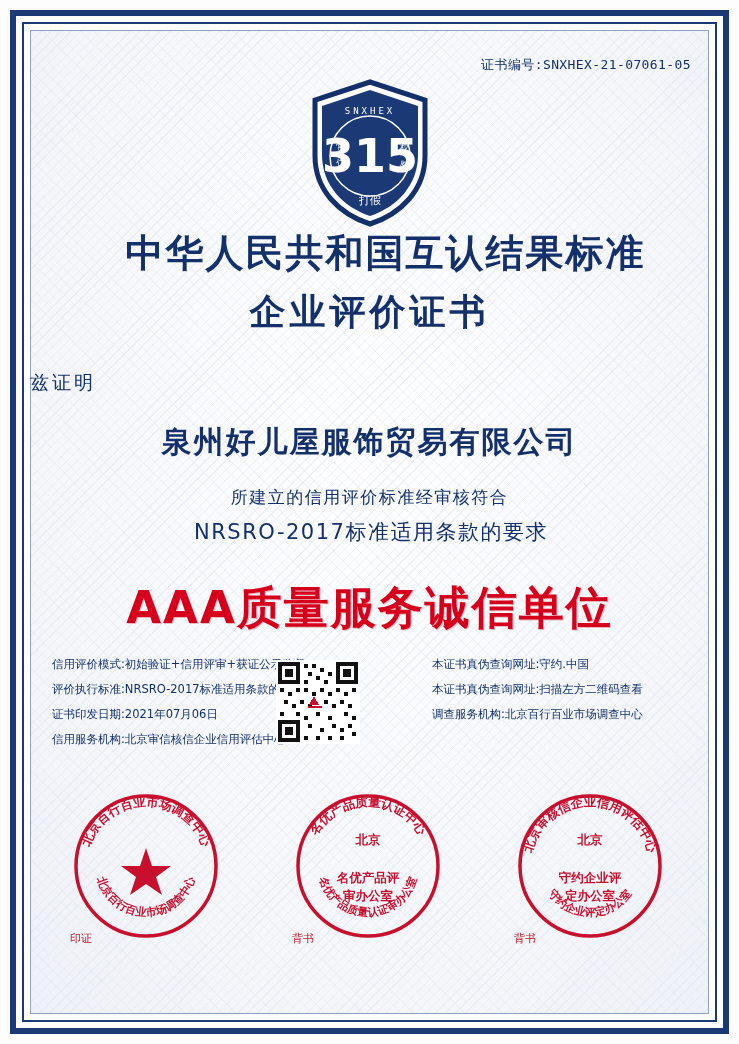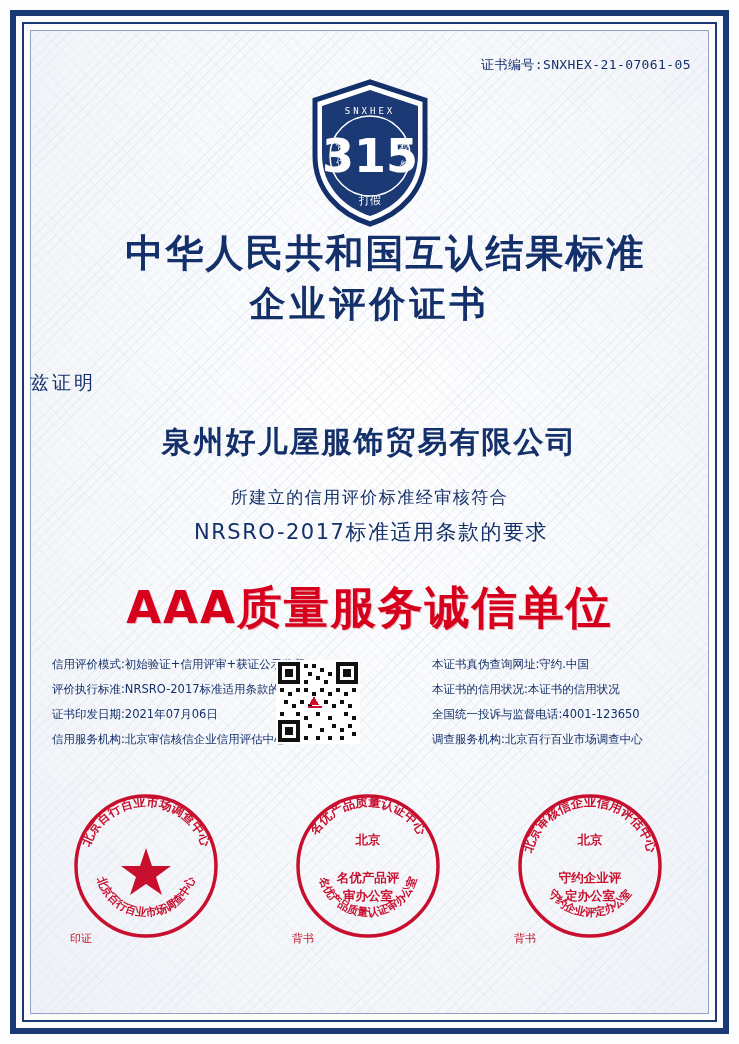--- a/index.html
+++ b/index.html
@@ -90,21 +90,21 @@
     line-height: 1.35;
     font-family: "DejaVu Sans", sans-serif;
     margin-left: 32px;
   }
   .title-sub {
     font-size: 36px;
     font-weight: bold;
     color: #14306a;
     letter-spacing: 4px;
     line-height: 1.3;
-    margin-top: 2px;
+    margin-top: 10px;
     font-family: "DejaVu Sans", sans-serif;
   }
 
   .hereby {
     position: absolute;
     top: 340px;
     left: 0; right: 0;
     text-align: left;
     font-size: 19px;
     color: #14306a;
@@ -281,22 +281,21 @@
 
     <div class="info">
       <div class="info-col left">
         <div>信用评价模式:初始验证+信用评审+获证公示监督</div>
         <div>评价执行标准:NRSRO-2017标准适用条款的要求</div>
         <div>证书印发日期:2021年07月06日</div>
         <div>信用服务机构:北京审信核信企业信用评估中心</div>
       </div>
       <div class="info-col right">
         <div>本证书真伪查询网址:守约.中国</div>
-        <div>本证书的信用状况:本证书的信用状况</div>
-        <div>全国统一投诉与监督电话:4001-123650</div>
+        <div>本证书真伪查询网址:扫描左方二维码查看</div>
         <div>调查服务机构:北京百行百业市场调查中心</div>
       </div>
     </div>
 
     <div class="qr">
       <svg viewBox="0 0 42 42" width="84" height="84" shape-rendering="crispEdges">
         <rect x="0" y="0" width="42" height="42" fill="#ffffff"></rect>
         <g fill="#111111">
 
           <rect x="1" y="1" width="11" height="11"></rect>

